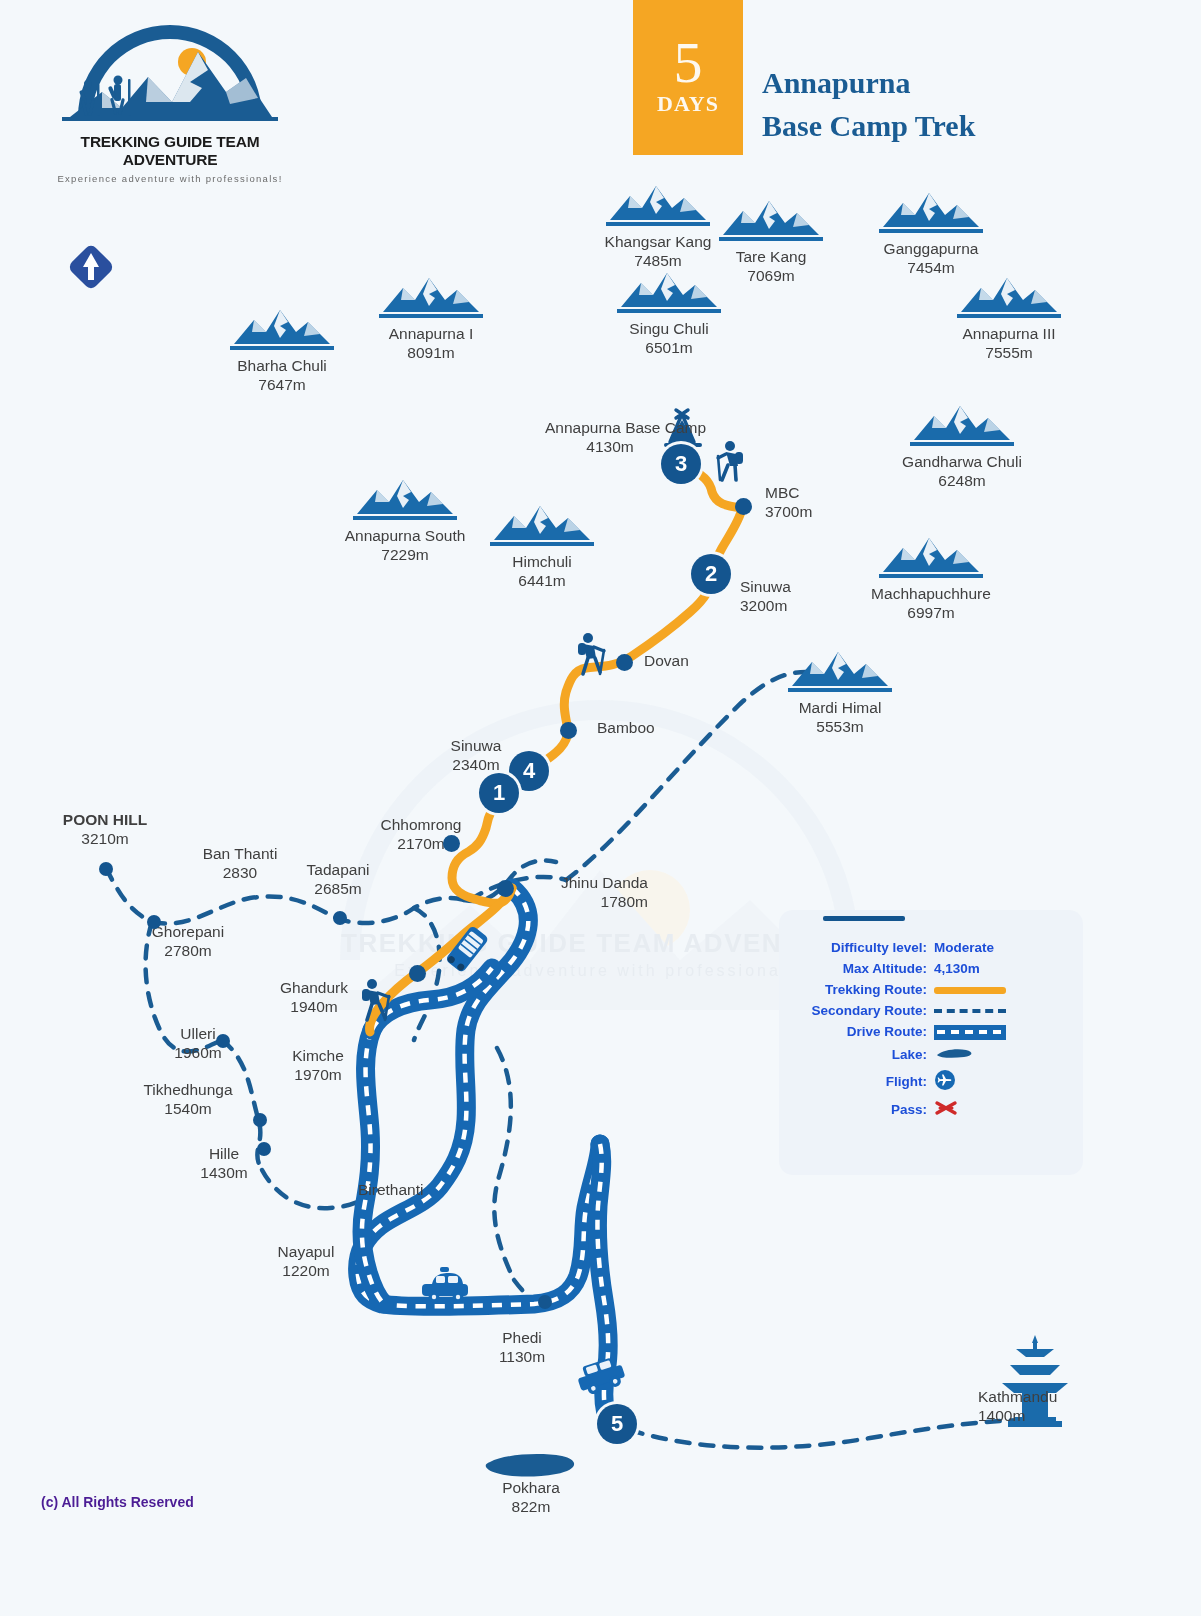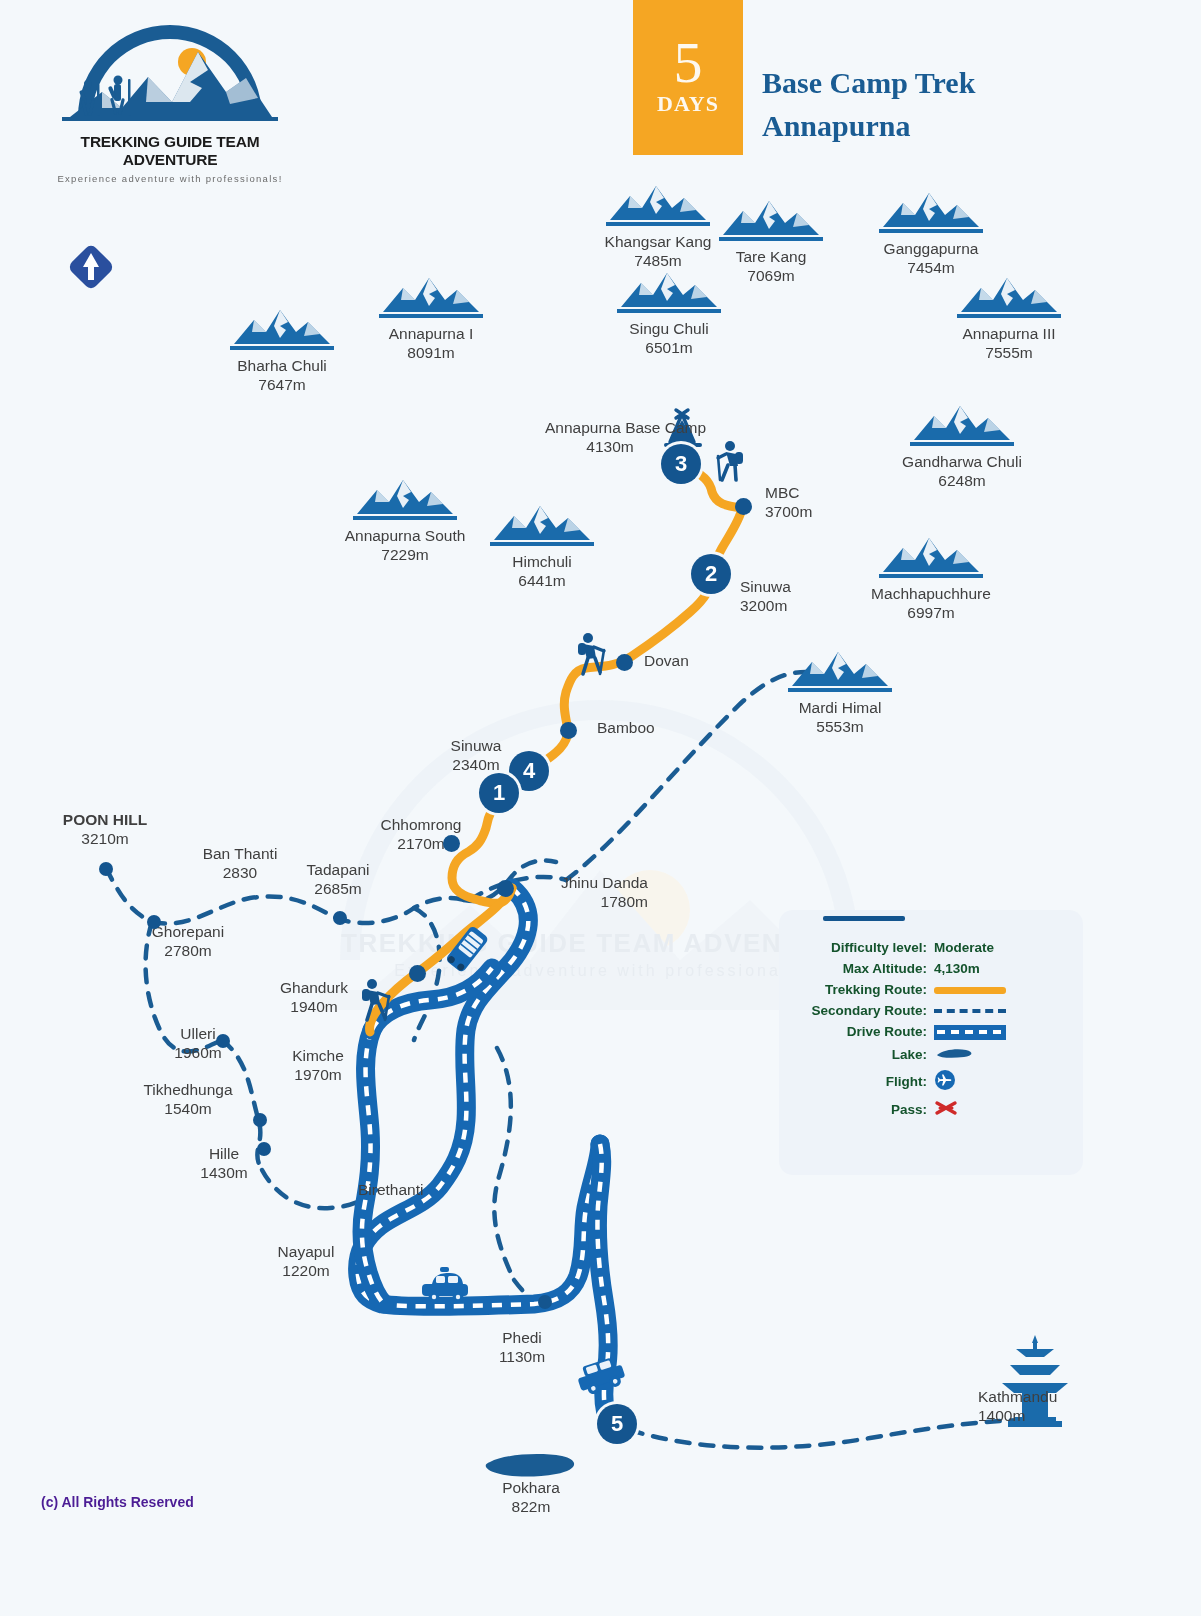--- a/index.html
+++ b/index.html
@@ -83,21 +83,21 @@
     margin:0;padding:28px 0 0 44px;
     font-size:24px;font-weight:bold;color:#1a5c93;
   }
   #legend .rule{
     margin:6px 0 0 44px;width:82px;height:5px;background:#14558f;border-radius:2px;
   }
   #legend table{
     margin:16px 0 0 0;width:100%;border-collapse:collapse;
   }
   #legend td{
-    font-size:13.5px;font-weight:bold;color:#14532d;padding:3px 0;vertical-align:middle;
+    font-size:13.5px;font-weight:bold;color:#1d4ed8;padding:3px 0;vertical-align:middle;
   }
   #legend td.k{text-align:right;width:148px;padding-right:7px;}
   #legend td.v{text-align:left;padding-left:0;}
   .sw-trek{display:inline-block;width:72px;height:7px;background:#f5a623;border-radius:3px;vertical-align:middle;}
   .sw-sec{display:inline-block;width:72px;height:0;border-top:4px dashed #14558f;vertical-align:middle;}
   .sw-drive{display:inline-block;width:72px;height:15px;background:#1668b3;vertical-align:middle;position:relative;}
   .sw-drive:after{
     content:"";position:absolute;left:3px;right:3px;top:5.5px;height:4px;
     background:repeating-linear-gradient(to right,#fff 0 8px,transparent 8px 14px);
   }
@@ -145,22 +145,22 @@
   </svg>
   <div class="logo-title">TREKKING GUIDE TEAM ADVENTURE</div>
   <div class="logo-tag">Experience adventure with professionals!</div>
 </div>
 
 <div class="abs" id="daybox">
   <div class="num">5</div>
   <div class="days">DAYS</div>
 </div>
 <div class="abs" id="titletext">
+  <div>Annapurna</div>
   <div>Base Camp Trek</div>
-  <div>Annapurna</div>
 </div>
 
 <svg class="abs" id="compass" style="left:66px;top:242px" width="50" height="50" viewBox="0 0 50 50">
   <rect x="8" y="8" width="34" height="34" rx="7" fill="#2a4f9e" transform="rotate(45 25 25)"></rect>
   <path d="M25 11 L33 25 L28 25 L28 38 L22 38 L22 25 L17 25 Z" fill="#ffffff"></path>
 </svg>
 
 <svg class="abs" id="routes" style="left:0;top:0" width="1201" height="1616" viewBox="0 0 1201 1616">
 
   <g fill="none" stroke="#1a5c93" stroke-width="4.5" stroke-linecap="round" stroke-dasharray="13 11">

